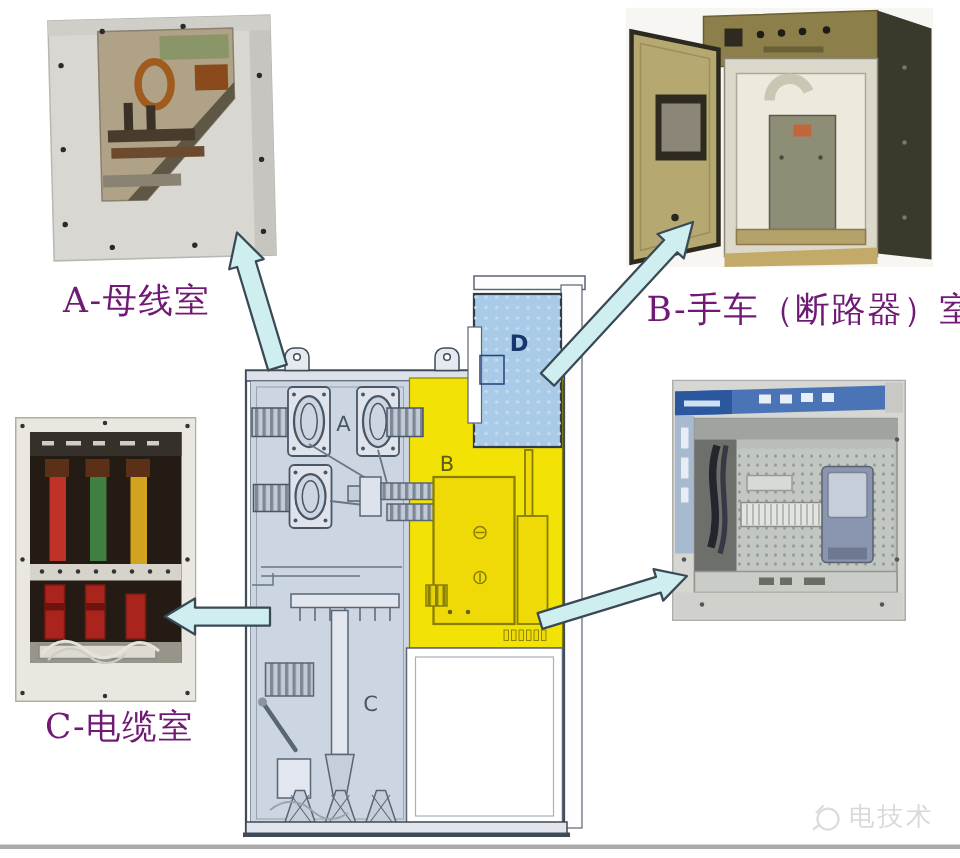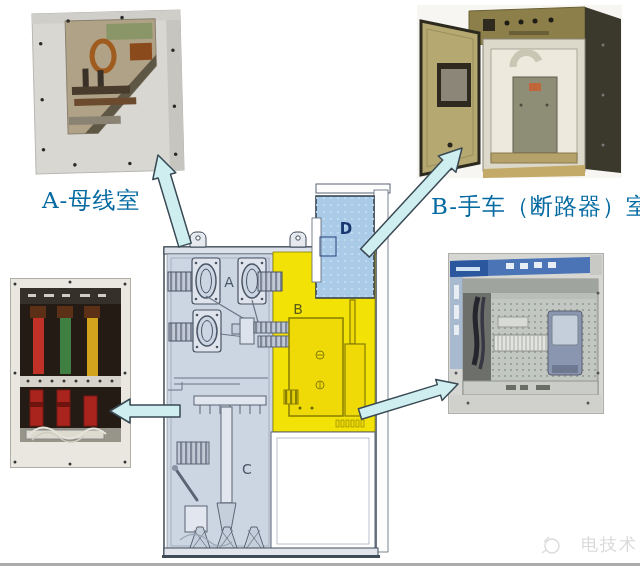--- a/index.html
+++ b/index.html
@@ -4,26 +4,26 @@
 <style>
   html,body{margin:0;padding:0;background:#fff;}
   #canvas{
     position:relative;width:640px;height:572px;background:#ffffff;overflow:hidden;
     font-family:"DejaVu Serif","Liberation Serif",serif;
   }
   .photo{position:absolute;z-index:1;}
   .photo svg{display:block;}
   #diagram-layer{position:absolute;left:0;top:0;z-index:2;}
   .label{
-    position:absolute;z-index:3;color:#0369a1;font-size:23px;letter-spacing:1px;
+    position:absolute;z-index:3;color:#701a75;font-size:23px;letter-spacing:1px;
     white-space:nowrap;font-family:"DejaVu Serif","Liberation Serif",serif;
   }
   .watermark{
     position:absolute;z-index:3;color:#d9d9d9;font-size:17px;letter-spacing:2px;
-    display:flex;align-items:center;gap:19px;
+    display:flex;align-items:center;gap:4px;
     font-family:Liberation Serif, serif;
   }
   .bottom-rule{position:absolute;left:0;top:563px;width:640px;height:3px;background:#ababab;z-index:3;}
 </style>
 </head>
 <body>
 
 <div id="canvas">
 
   <div class="photo" style="left:28px;top:8px;">
@@ -379,20 +379,21 @@
     <g fill="#cfeef0" stroke="#3a4a55" stroke-width="1.5" stroke-linejoin="round">
       <polygon points="158,155 175.8,172.7 170.5,174.2 191.2,243.1 178.8,246.9 158.1,178 152.8,179.5"></polygon>
       <polygon points="462,148 455.9,172.2 451.5,168.2 369.4,257.1 360.6,248.9 442.7,160 438.3,156"></polygon>
       <polygon points="110,411 130,399 130,405 180,405 180,417 130,417 130,423"></polygon>
       <polygon points="458,384 442.1,400.4 440.5,395.1 361.6,419.3 358.4,408.7 437.3,384.6 435.7,379.4"></polygon>
     </g>
   </svg>
 
   <div class="label" style="left:42px;top:185px;">A-母线室</div>
   <div class="label" style="left:431px;top:191px;">B-手车（断路器）室</div>
+  <div class="label" style="left:30px;top:469px;">C-电缆室</div>
 
   <div class="watermark" style="left:540px;top:533px;">
     <svg width="22" height="22" viewBox="0 0 22 22">
       <circle cx="12" cy="12" r="7" fill="none" stroke="#dcdcdc" stroke-width="1.5"></circle>
       <path d="M9,3 L4,8 M6,16 L2,19" stroke="#dcdcdc" stroke-width="1.5" fill="none"></path>
     </svg>
     <span>电技术</span>
   </div>
 
   <div class="bottom-rule"></div>

